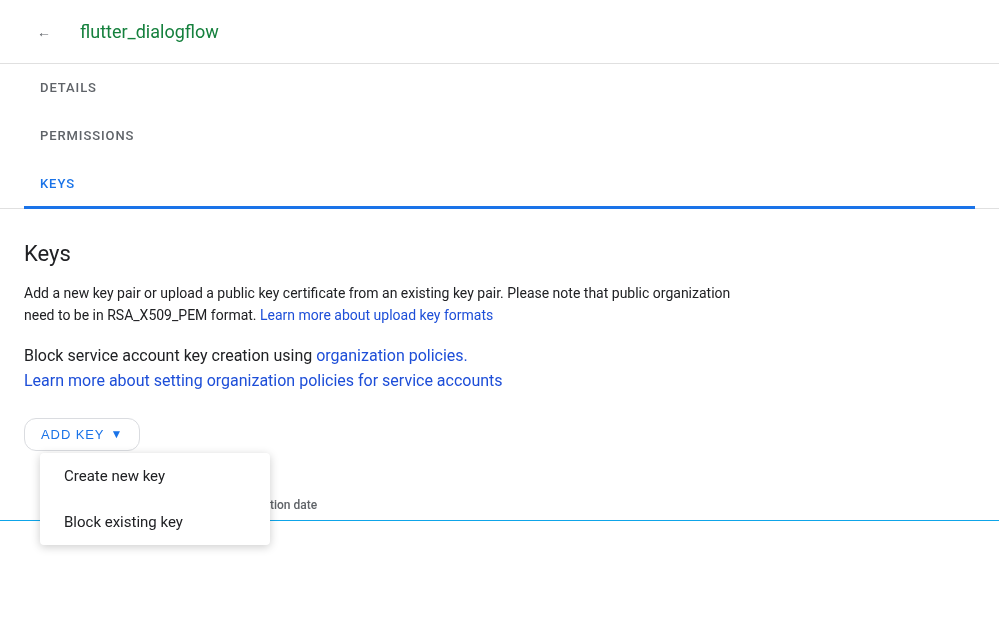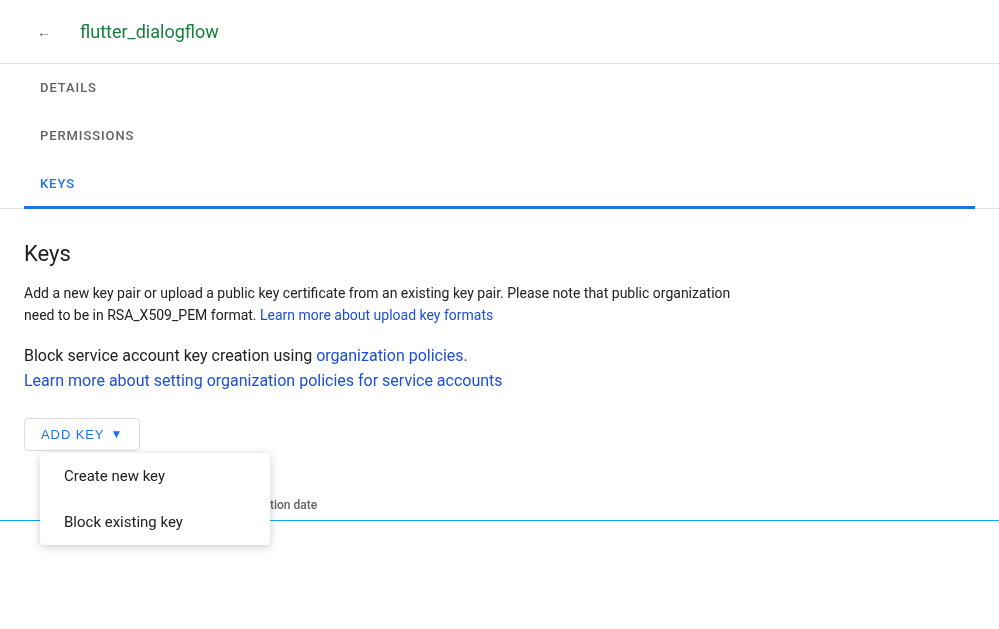--- a/index.html
+++ b/index.html
@@ -113,21 +113,21 @@
       position: relative;
       display: inline-block;
     }
 
     .add-key-btn {
       display: flex;
       align-items: center;
       gap: 6px;
       padding: 8px 16px;
       border: 1px solid #dadce0;
-      border-radius: 4px;
+      border-radius: 12px;
       background: #fff;
       color: #1a73e8;
       font-size: 13px;
       font-weight: 500;
       letter-spacing: 0.07em;
       text-transform: uppercase;
       cursor: pointer;
     }
 
     .chevron-icon {

